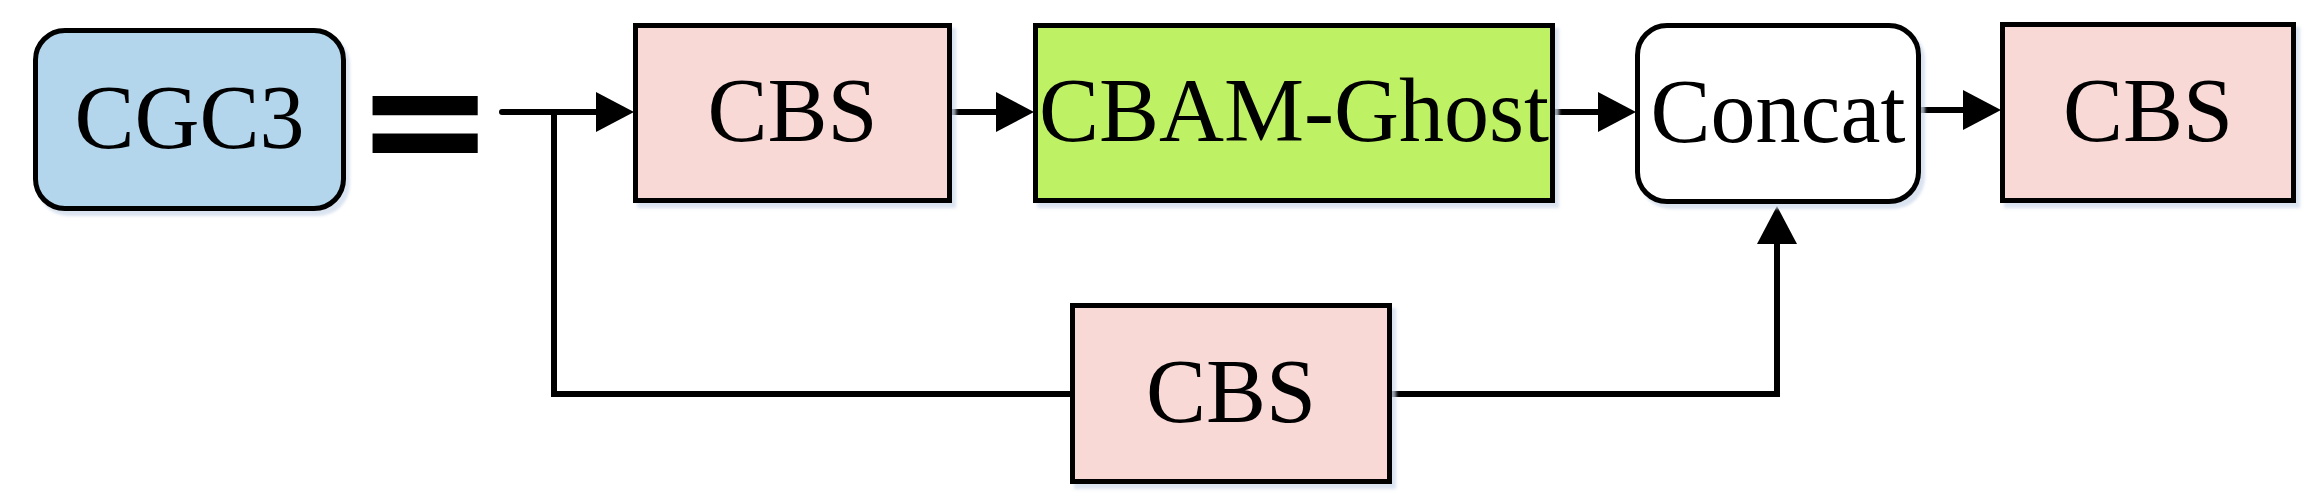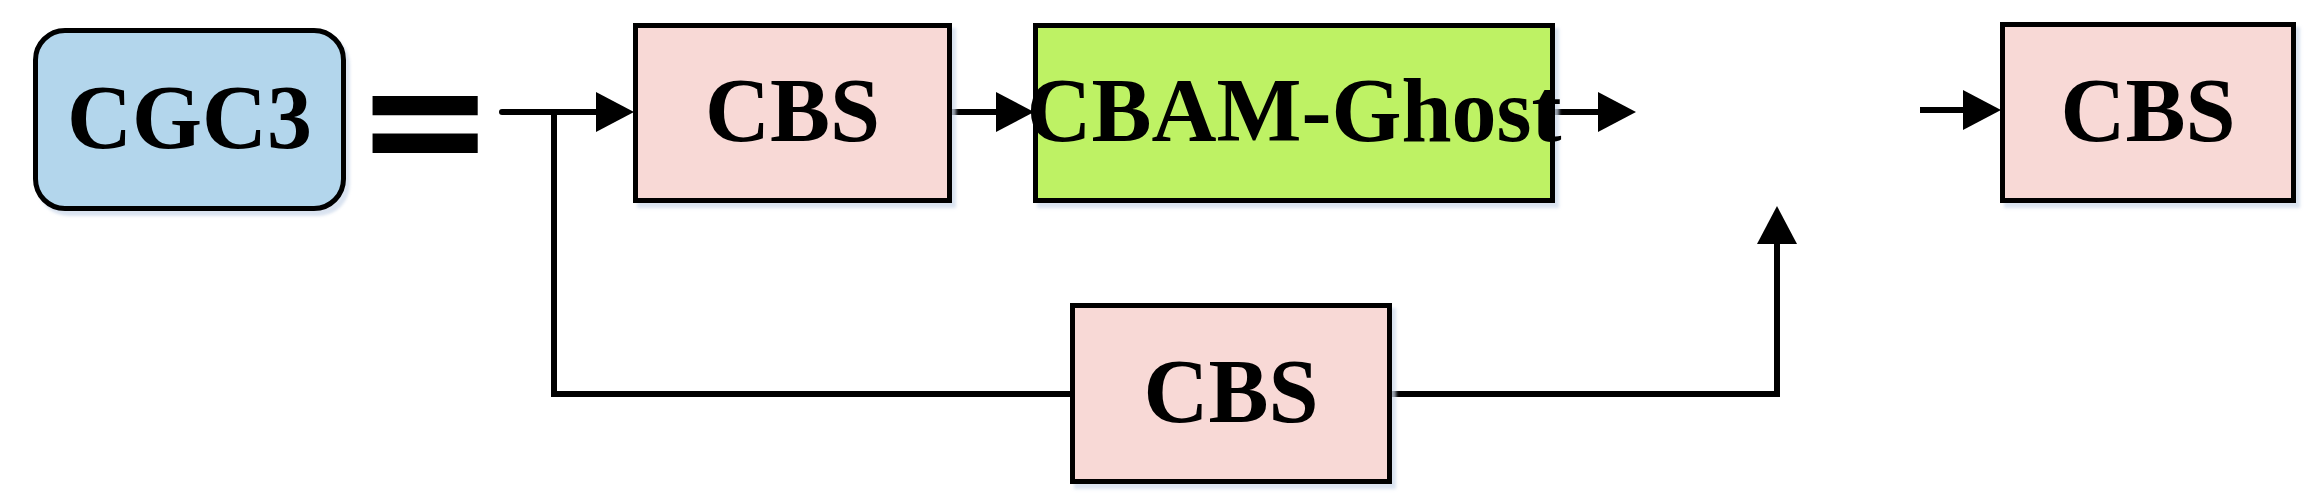--- a/index.html
+++ b/index.html
@@ -31,21 +31,20 @@
     align-items: center;
     justify-content: center;
     box-shadow: 4px 5px 3px rgba(205, 218, 235, 0.75);
   }
   .node .label {
     font-size: 90px;
     line-height: 1;
     color: #000000;
     white-space: nowrap;
     transform: translateY(-2px);
-    font-weight: bold;
   }
   .rounded {
     border-radius: 32px;
   }
   
   .n-cgc3     { left: 33px;   top: 28px;  width: 313px; height: 183px; }
   .n-cbs1     { left: 633px;  top: 23px;  width: 319px; height: 180px; }
   .n-cbam     { left: 1033px; top: 23px;  width: 522px; height: 180px; }
   .n-concat   { left: 1635px; top: 23px;  width: 286px; height: 181px; }
   .n-cbs2     { left: 2000px; top: 22px;  width: 296px; height: 181px; }
@@ -102,20 +101,23 @@
   <div class="equals">=</div>
 
   <div class="node n-cbs1" style="background: rgb(248, 217, 214);">
     <span class="label">CBS</span>
   </div>
 
   <div class="node n-cbam" style="background: #bef264;">
     <span class="label">CBAM-Ghost</span>
   </div>
 
+  <div class="node rounded n-concat" style="background: rgb(255, 255, 255);">
+    <span class="label">Concat</span>
+  </div>
 
   <div class="node n-cbs2" style="background: rgb(248, 217, 214);">
     <span class="label">CBS</span>
   </div>
 
   <div class="node n-cbsbot" style="background: rgb(248, 217, 214);">
     <span class="label">CBS</span>
   </div>
 
 </div>

